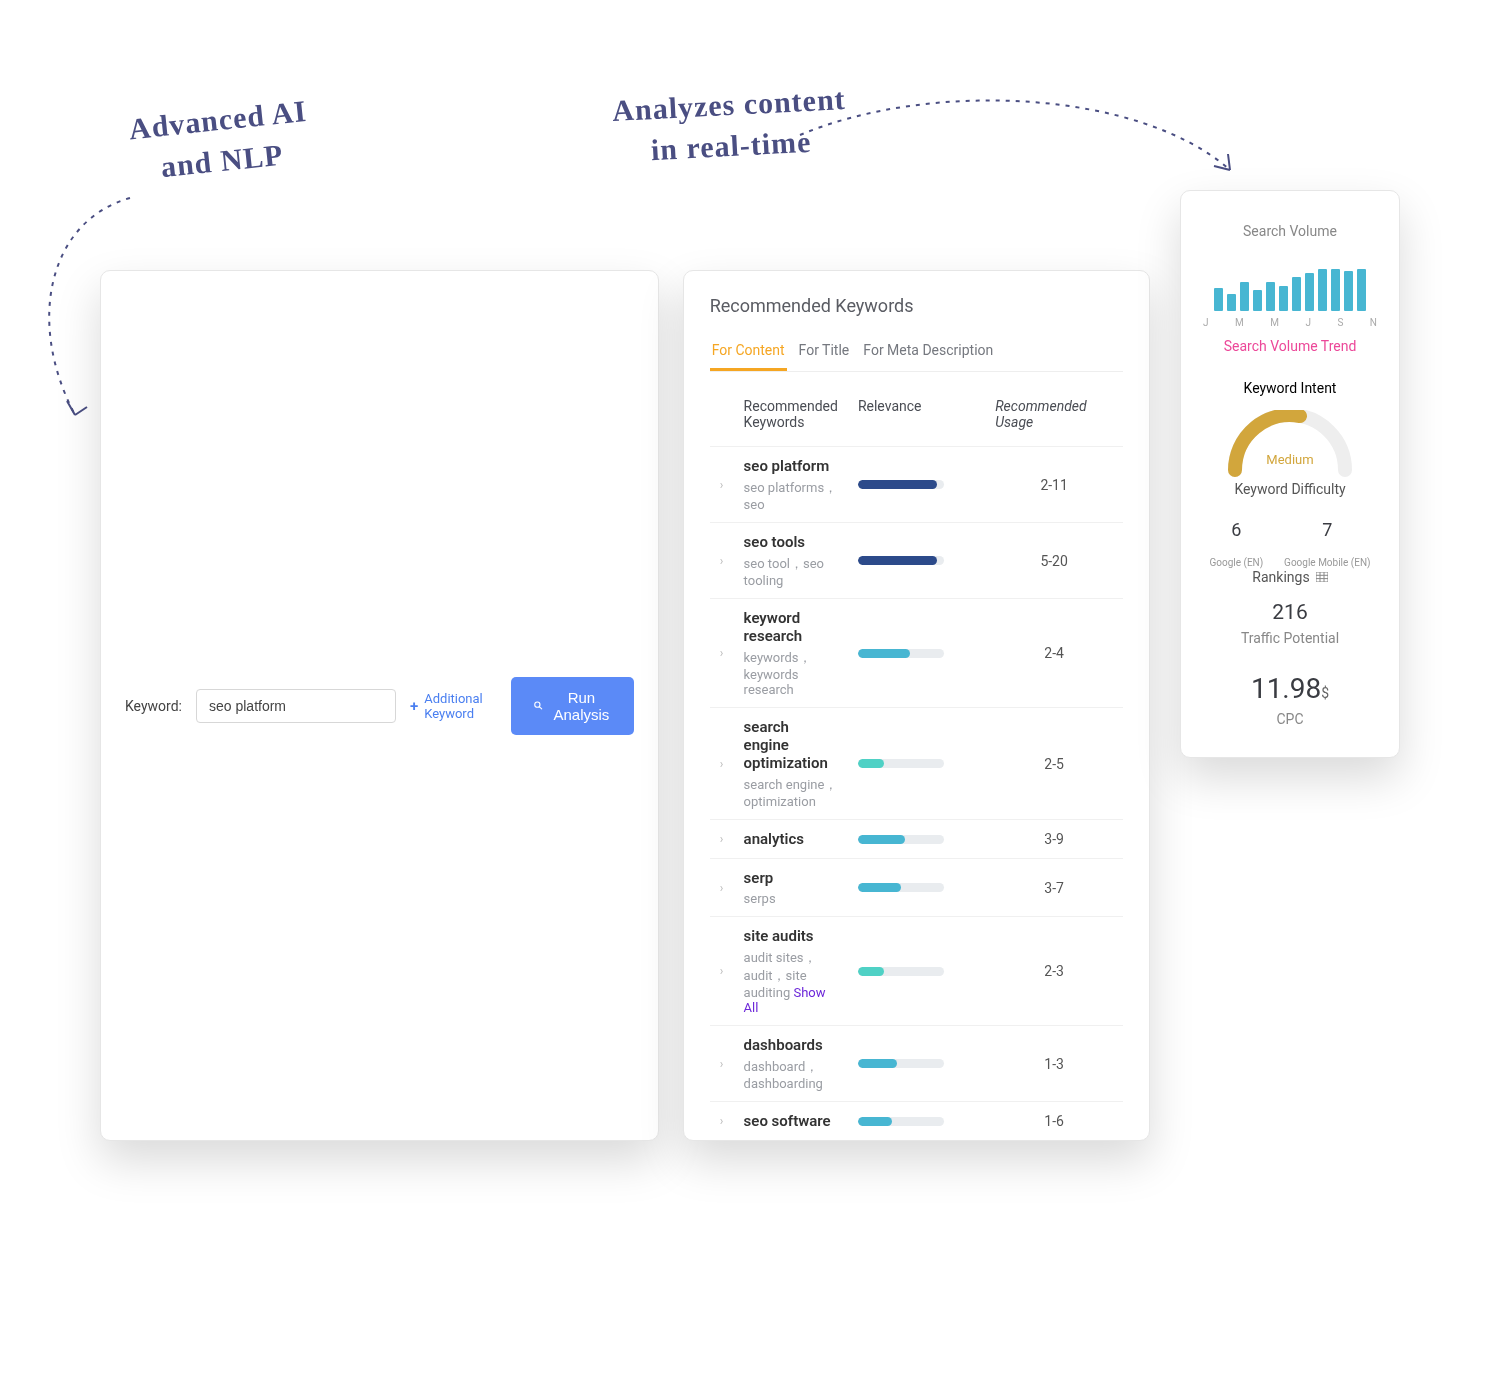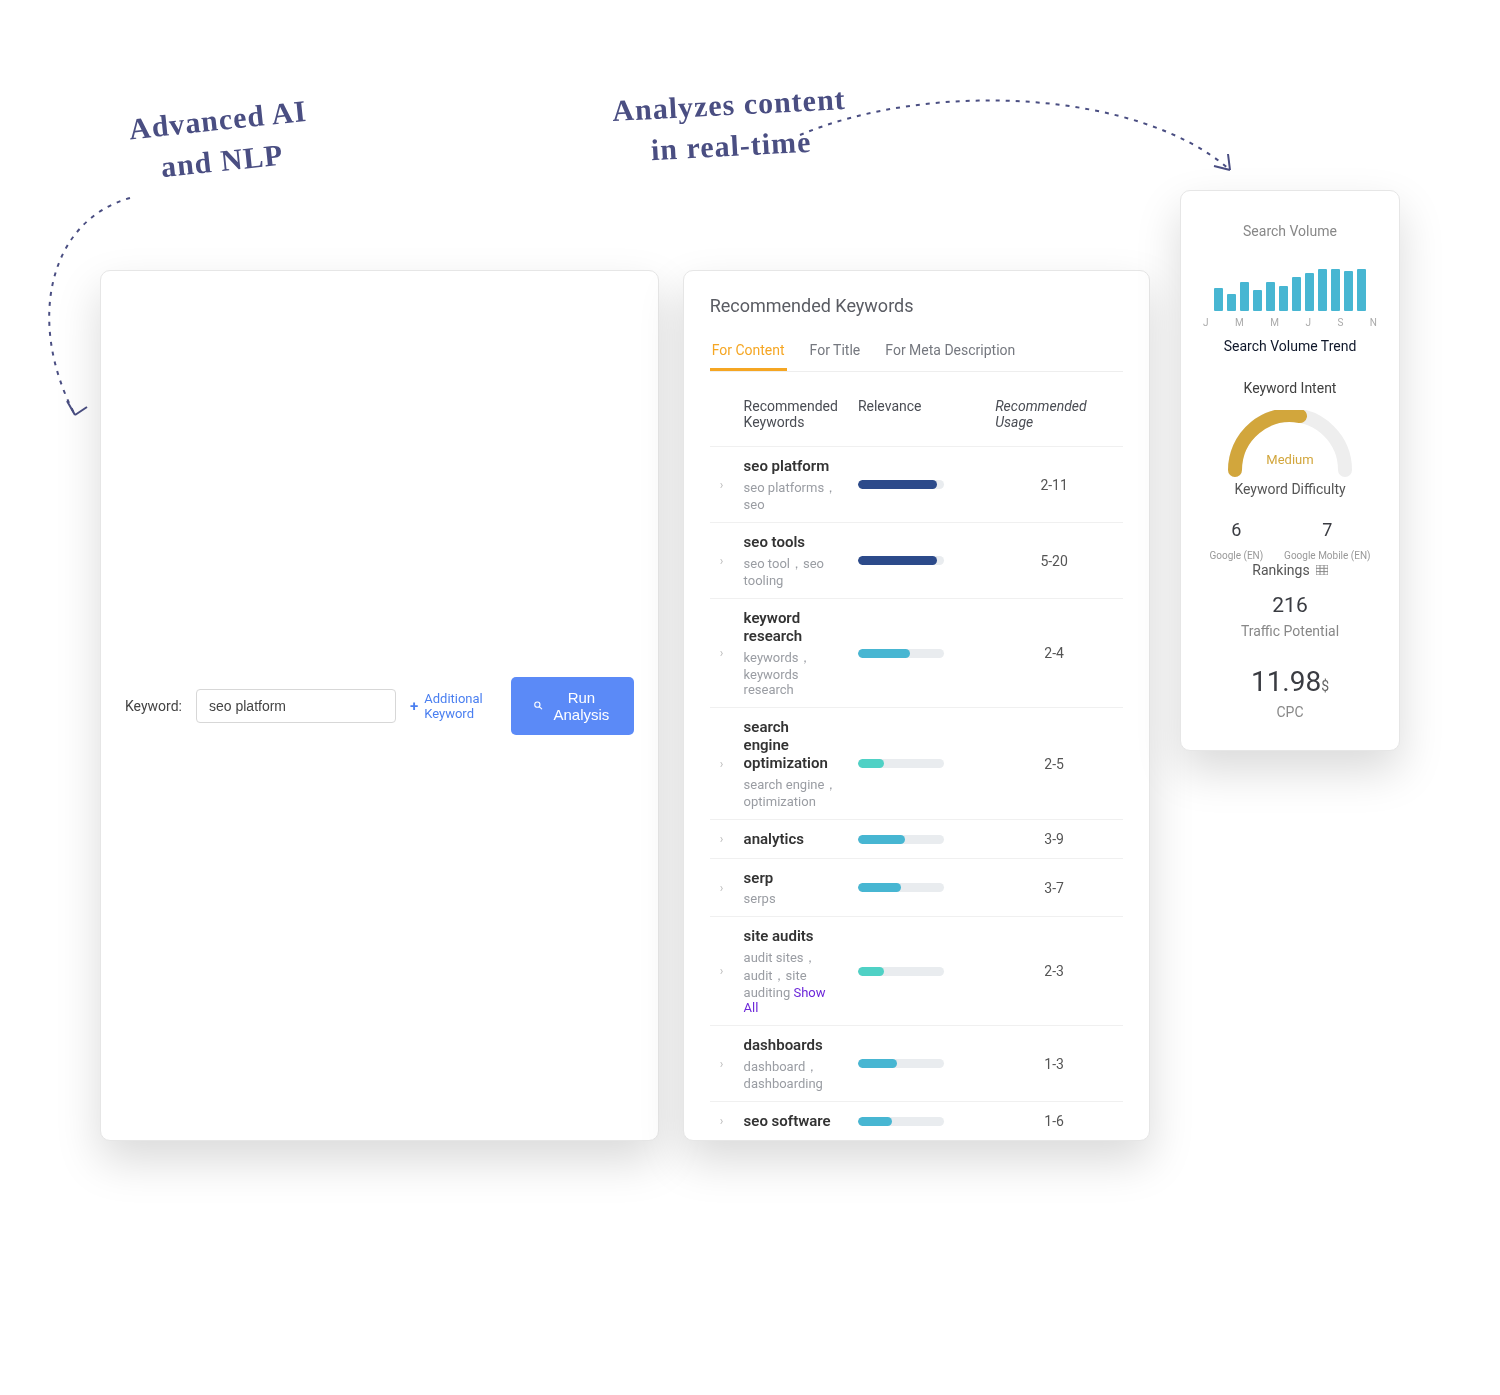--- a/index.html
+++ b/index.html
@@ -77,21 +77,21 @@
     display: flex;
     align-items: center;
     gap: 8px;
     cursor: pointer;
   }
   .run-btn svg { width: 15px; height: 15px; }
 
   
   .kw-card { padding: 24px 26px 0 26px; }
   .kw-title { font-size: 18px; color: #5a5c63; margin-bottom: 16px; font-weight: 400; }
-  .tabs { display: flex; gap: 21px; border-bottom: 1px solid #eee; font-size: 14px; }
+  .tabs { display: flex; gap: 10px; border-bottom: 1px solid #eee; font-size: 14px; }
   .tab { padding: 10px 2px; color: #75787f; cursor: pointer; border-bottom: 3px solid transparent; }
   .tab.active { color: #f5a623; border-bottom-color: #f5a623; }
 
   table.kw-table { width: 100%; border-collapse: collapse; margin-top: 10px; font-size: 14px; }
   .kw-table th {
     text-align: left;
     font-weight: 400;
     color: #4a4d54;
     padding: 16px 10px;
     vertical-align: top;
@@ -116,28 +116,28 @@
     width: 220px;
     padding: 26px 18px 30px 18px;
     text-align: center;
     margin-top: -80px;
   }
   .big-num { font-size: 40px; color: #3a3c42; font-weight: 400; }
   .metric-label { font-size: 14px; color: #888; margin-top: 6px; }
   .sparkbars { display: flex; align-items: flex-end; justify-content: center; gap: 4px; height: 46px; margin-top: 26px; }
   .sparkbars .b { width: 9px; background: #47b6d2; border-radius: 1px; }
   .spark-months { display: flex; justify-content: space-between; font-size: 10px; color: #aaa; margin: 6px 4px 0 4px; }
-  .section-head { font-size: 14px; color: #404040; margin-top: 26px; }
+  .section-head { font-size: 14px; color: #000000; margin-top: 26px; }
   .gauge-wrap { margin-top: 14px; display: flex; flex-direction: column; align-items: center; }
   .gauge-label { color: #d2a63c; font-size: 13px; margin-top: -28px; position: relative; }
 
   .rank-row { display: flex; justify-content: space-around; margin-top: 22px; }
   .rank-col { text-align: center; }
   .rank-num { font-size: 18px; color: #3a3c42; }
-  .rank-sub { font-size: 10px; color: #999; line-height: 1.3; margin-top: 9px; }
+  .rank-sub { font-size: 10px; color: #999; line-height: 1.3; margin-top: 16px; }
   .rankings-label { font-size: 14px; color: #555; display: flex; align-items: center; justify-content: center; gap: 6px; }
 
   .cpc { font-size: 28px; color: #3a3c42; margin-top: 26px; }
   .cpc .cur { font-size: 14px; color: #666; }
 </style>
 </head>
 <body>
 
 <div class="handwritten anno1">Advanced AI<br>and NLP</div>
 <div class="handwritten anno2">Analyzes content<br>in real-time</div>
@@ -328,21 +328,21 @@
         <div class="b" style="height: 42px;"></div>
       </div>
     <div class="spark-months" id="spark-months">
         <span>J</span>
         <span>M</span>
         <span>M</span>
         <span>J</span>
         <span>S</span>
         <span>N</span>
       </div>
-    <div class="metric-label" style="color:#0f172a;margin-top:10px">Search Volume Trend</div>
+    <div class="metric-label" style="color:#ec4899;margin-top:10px">Search Volume Trend</div>
 
     <div class="section-head">Keyword Intent</div>
     <div class="gauge-wrap">
       <svg width="130" height="70" viewBox="0 0 130 70">
         <path d="M10 60 A 55 55 0 0 1 120 60" fill="none" stroke="#eee" stroke-width="14" stroke-linecap="round"></path>
         <path d="M10 60 A 55 55 0 0 1 75 6" fill="none" stroke="#d2a63c" stroke-width="14" stroke-linecap="round"></path>
       </svg>
       <div class="gauge-label">Medium</div>
     </div>
     <div class="metric-label" style="color:#555;margin-top:14px">Keyword Difficulty</div>

